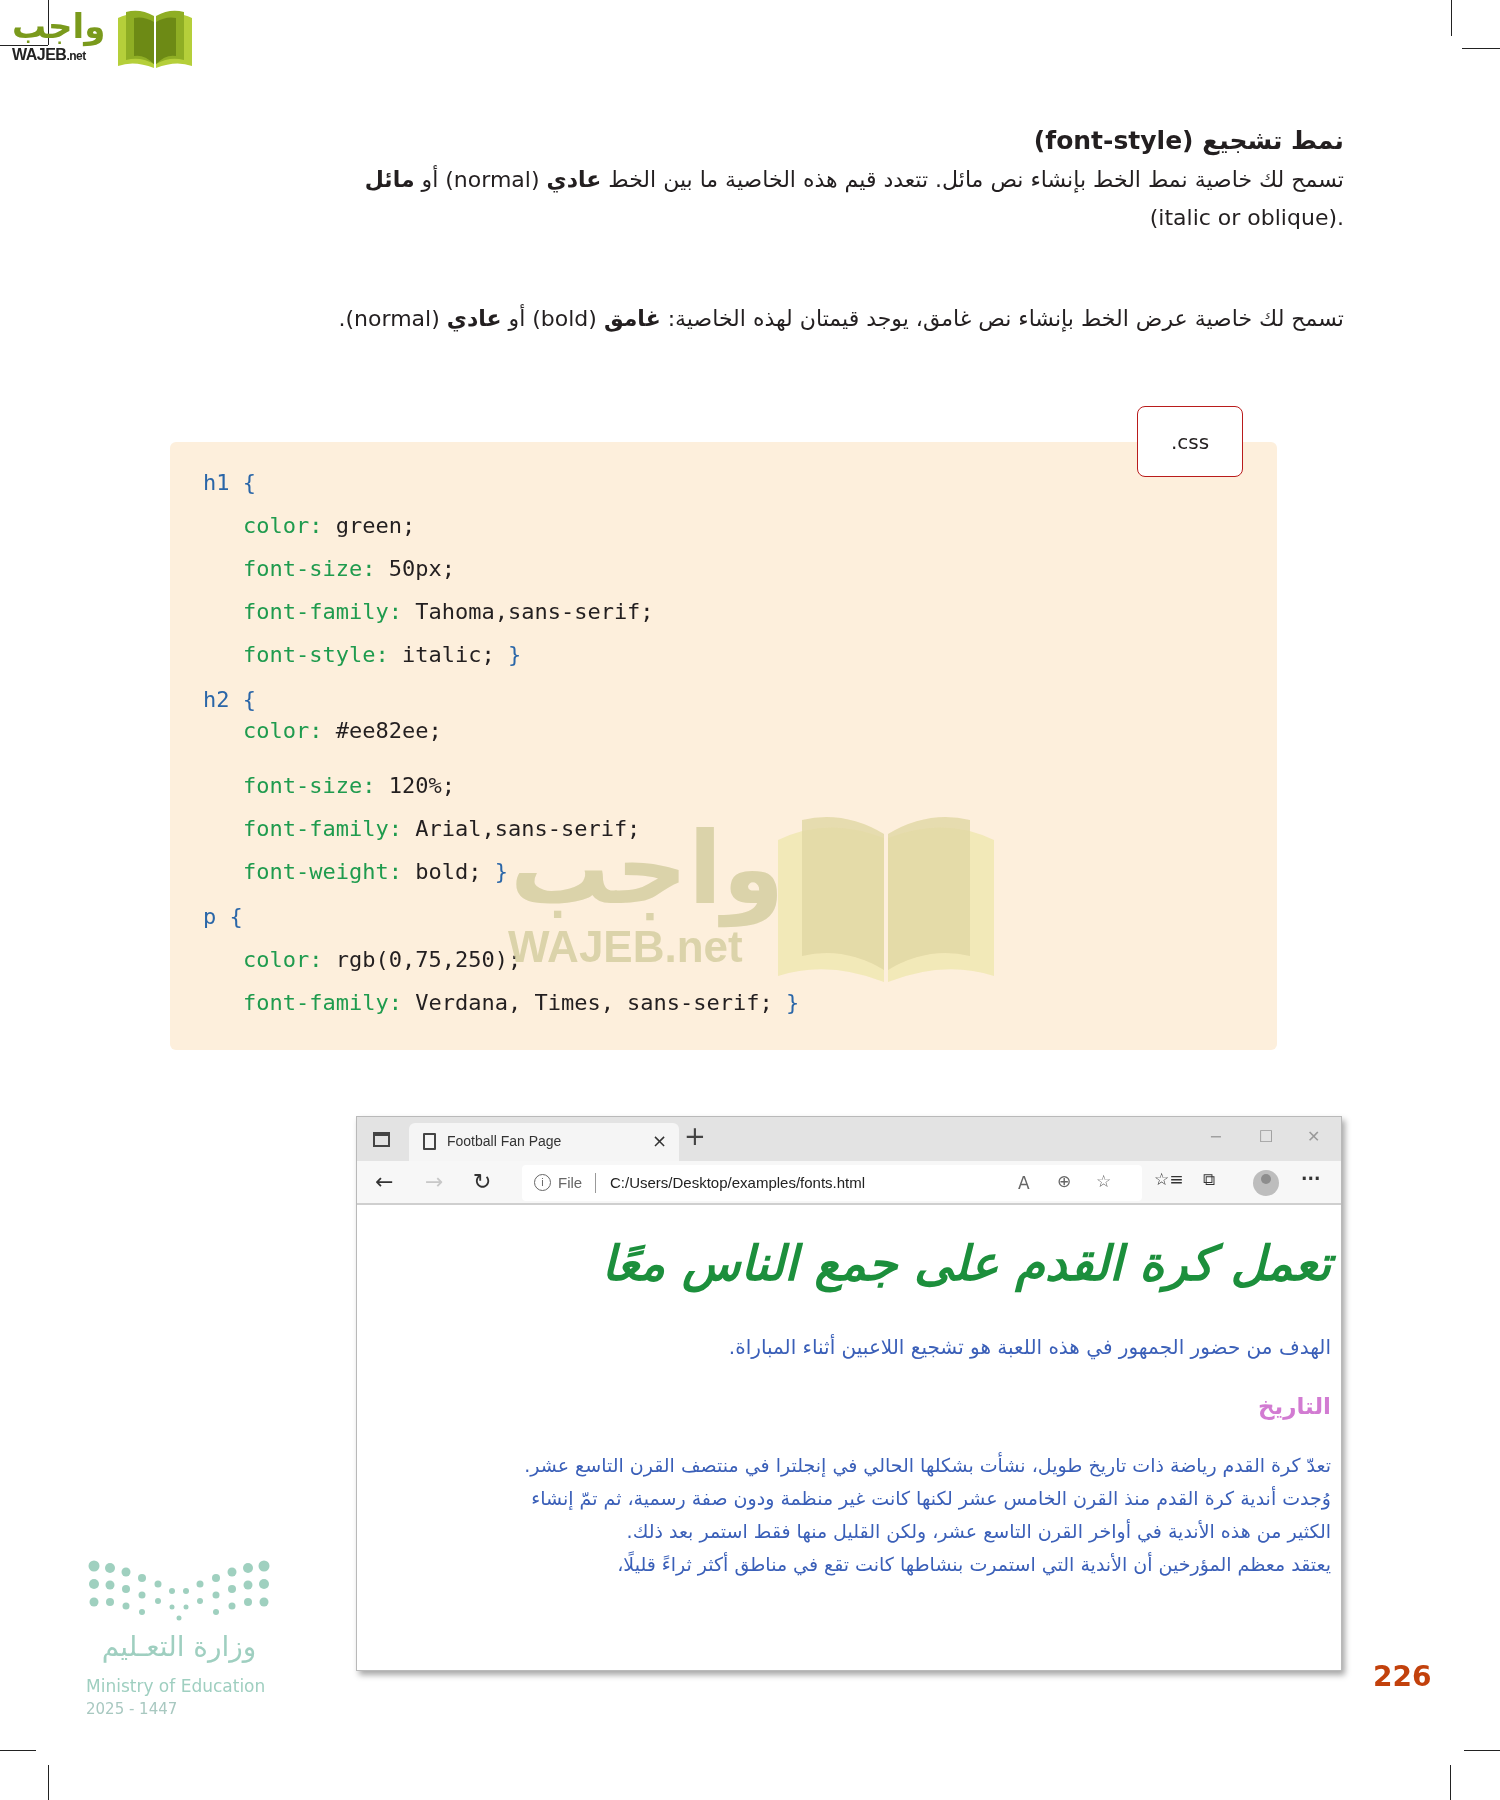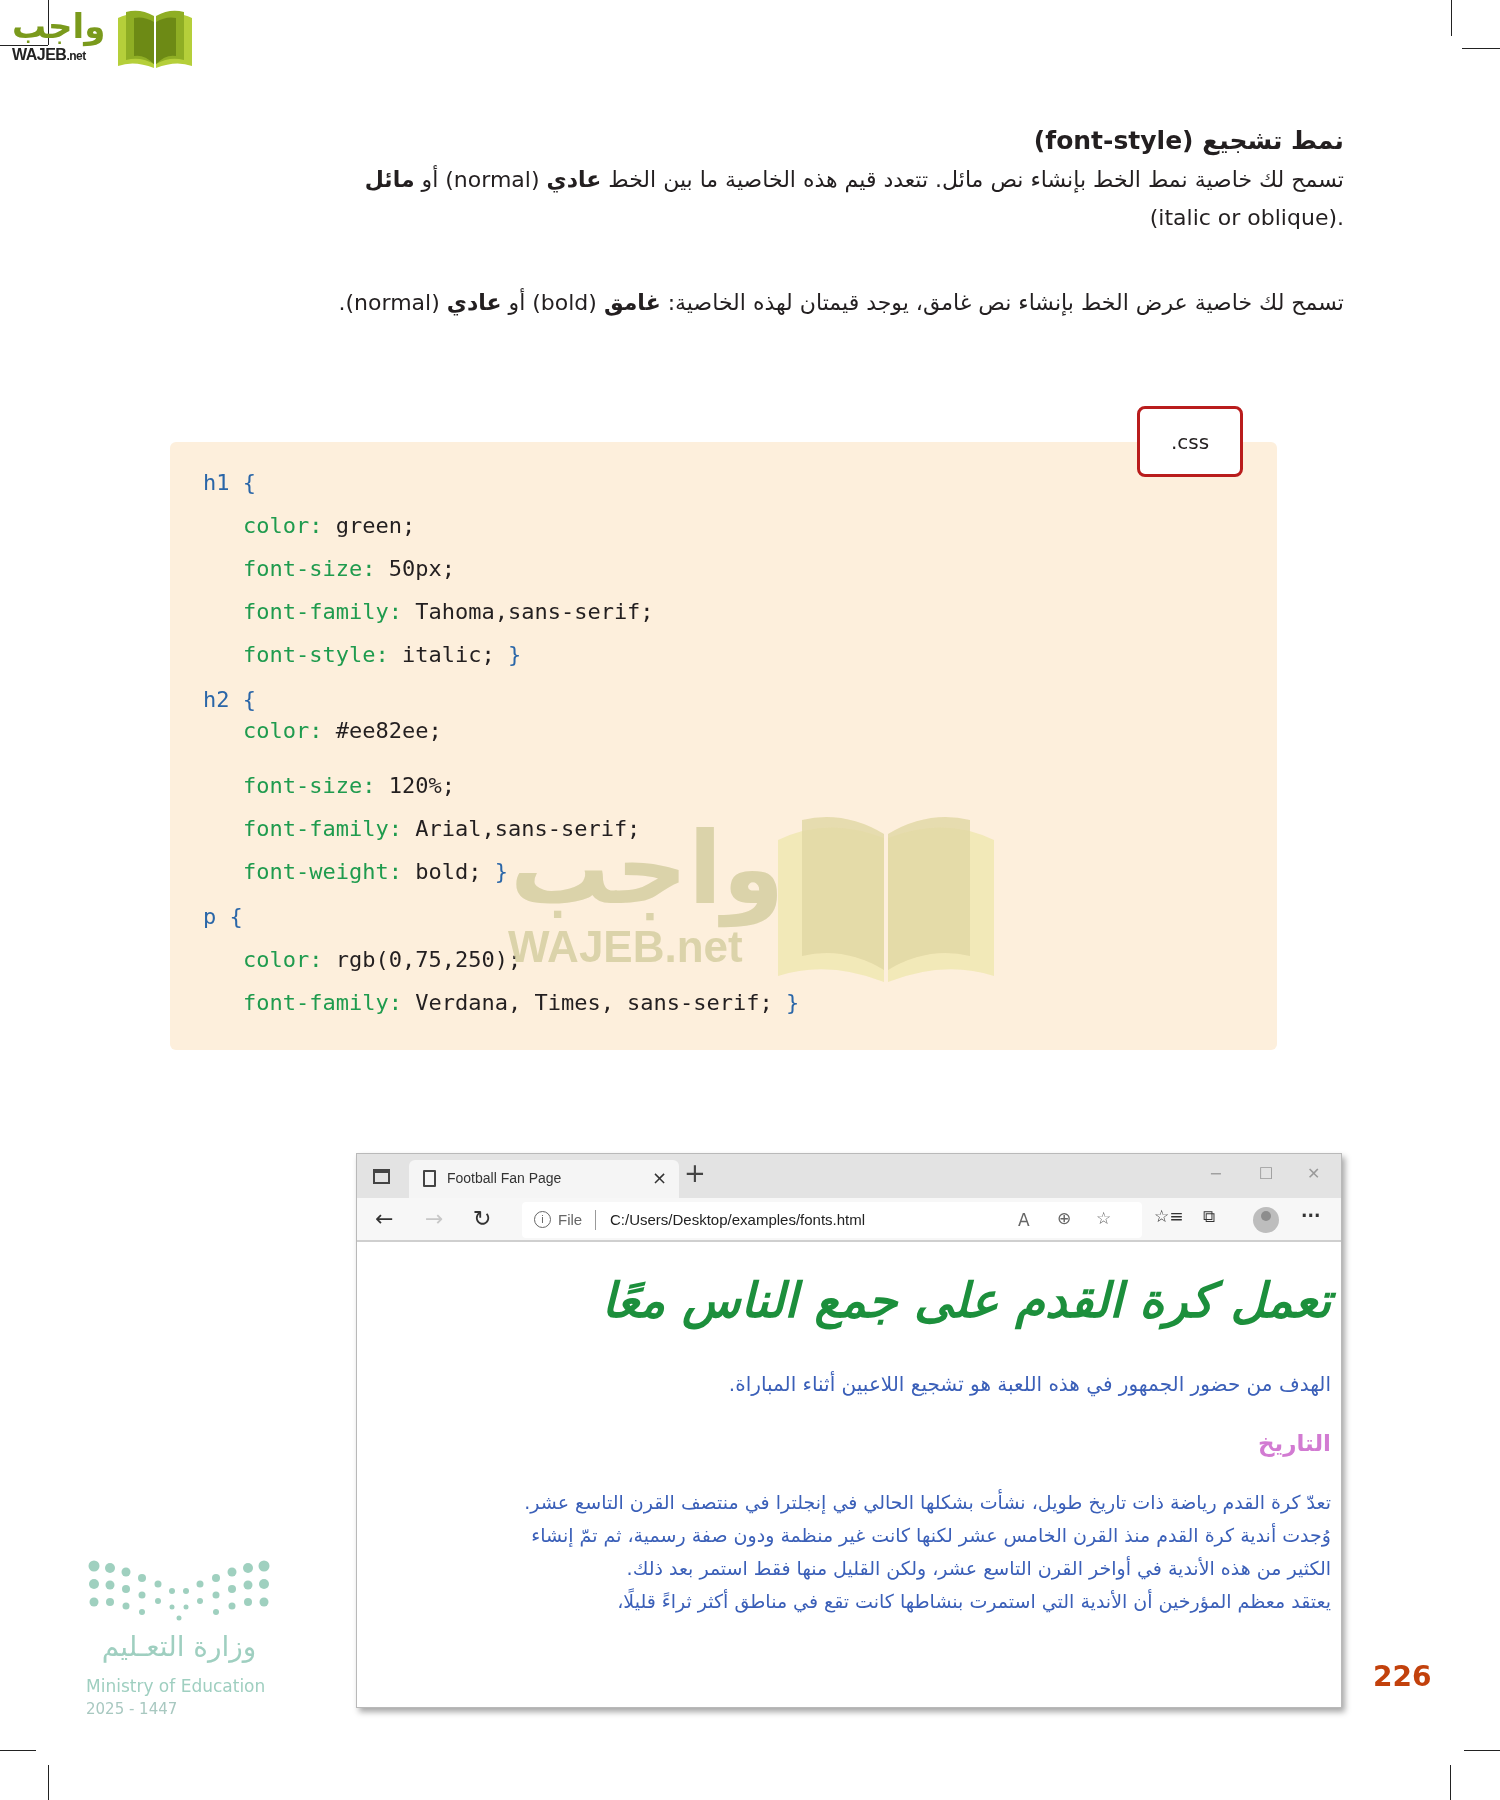--- a/index.html
+++ b/index.html
@@ -17,36 +17,36 @@
   .logo-top .book { position: absolute; left: 106px; top: 4px; width: 82px; height: 60px; }
 
   
   .section { position: absolute; right: 156px; direction: rtl; text-align: right; font-family: "DejaVu Sans", sans-serif; }
   .sec-title { font-size: 25px; font-weight: bold; color: #231f20; }
   .sec-body { font-size: 22px; line-height: 38px; color: #231f20; }
   .sec-body b { font-weight: bold; }
 
   
   .code-block { position: absolute; left: 170px; top: 442px; width: 1107px; height: 608px; background: #fdefdc; border-radius: 6px; }
-  .css-tab { position: absolute; left: 1137px; top: 406px; width: 106px; height: 71px; background: #fff; border: 3px solid #b91c1c; border-radius: 8px; display: flex; align-items: center; justify-content: center; font-family: "DejaVu Sans", sans-serif; font-size: 20px; color: #231f20; }
+  .css-tab { position: absolute; left: 1137px; top: 406px; width: 106px; height: 71px; background: #fff; border: 1px solid #b91c1c; border-radius: 8px; display: flex; align-items: center; justify-content: center; font-family: "DejaVu Sans", sans-serif; font-size: 20px; color: #231f20; }
   .code { position: absolute; left: 203px; top: 470px; font-family: "DejaVu Sans Mono", monospace; font-size: 22px; color: #231f20; }
   .code .line { position: absolute; white-space: pre; left: 0; }
   .code .sel { color: #2a66a8; }
   .code .prop { color: #1f9b4e; }
   .code .brace { color: #2a66a8; }
   .indent { padding-left: 40px; }
 
   
   .watermark { position: absolute; left: 500px; top: 810px; width: 500px; height: 180px; opacity: 0.85; pointer-events: none; }
   .watermark .ar { position: absolute; left: 10px; top: 0; font-size: 100px; font-weight: bold; color: #d8ccA0; color: #d6cfa2; direction: rtl; font-family: "DejaVu Sans", sans-serif; }
   .watermark .en { position: absolute; left: 8px; top: 112px; font-size: 44px; font-weight: bold; color: #d6cfa2; font-family: "Liberation Sans", sans-serif; }
   .watermark .book { position: absolute; left: 272px; top: 0; width: 228px; height: 172px; }
 
   
-  .browser { position: absolute; left: 356px; top: 1153px; width: 986px; height: 555px; background: #fff; border: 1px solid #b9b9b9; box-shadow: 3px 4px 6px rgba(0,0,0,0.35); }
+  .browser { position: absolute; left: 356px; top: 1116px; width: 986px; height: 555px; background: #fff; border: 1px solid #b9b9b9; box-shadow: 3px 4px 6px rgba(0,0,0,0.35); }
   .titlebar { position: absolute; left: 0; top: 0; width: 100%; height: 44px; background: #e3e3e3; }
   .tabs-icon { position: absolute; left: 16px; top: 15px; width: 17px; height: 15px; border: 2px solid #444; border-top-width: 4px; }
   .tab { position: absolute; left: 52px; top: 6px; width: 270px; height: 38px; background: #f5f5f5; border-radius: 6px 6px 0 0; }
   .tab .page-icon { position: absolute; left: 14px; top: 10px; width: 13px; height: 17px; border: 2px solid #444; border-radius: 1px; }
   .tab .title { position: absolute; left: 38px; top: 10px; font-family: "Liberation Sans", sans-serif; font-size: 14px; color: #333; }
   .tab .close { position: absolute; right: 12px; top: 7px; font-size: 18px; color: #333; font-family: "DejaVu Sans", sans-serif; }
   .newtab { position: absolute; left: 327px; top: 4px; font-size: 26px; color: #444; font-family: "DejaVu Sans", sans-serif; }
   .win-ctl { position: absolute; top: 10px; font-size: 16px; color: #9a9a9a; font-family: "DejaVu Sans", sans-serif; }
 
   .toolbar { position: absolute; left: 0; top: 44px; width: 100%; height: 44px; background: #f7f7f7; border-bottom: 2px solid #cfcfcf; }
@@ -103,21 +103,21 @@
 
 <div class="section" style="top:126px;width:1180px;">
   <div class="sec-title">نمط تشجيع (font-style)</div>
   <div class="sec-body" style="margin-top:6px;">
     <span>تسمح لك خاصية نمط الخط بإنشاء نص مائل. تتعدد قيم هذه الخاصية ما بين الخط </span><b>عادي</b><span> (normal) أو </span><b>مائل</b>
     <br><span>.(italic or oblique)</span>
   </div>
 </div>
 
 <div class="section" style="top:280px;width:1180px;">
-  <div class="sec-body" style="margin-top:4px;">
+  <div class="sec-body" style="margin-top:20px;">
     <span>تسمح لك خاصية عرض الخط بإنشاء نص غامق، يوجد قيمتان لهذه الخاصية: </span><b>غامق</b><span> (bold) أو </span><b>عادي</b><span> (normal).</span>
   </div>
 </div>
 
 <div class="code-block"></div>
 <div class="css-tab">.css</div>
 
 <div class="code">
 
   <div class="line" style="top:0;"><span class="sel">h1</span><span class="brace"> {</span></div>

